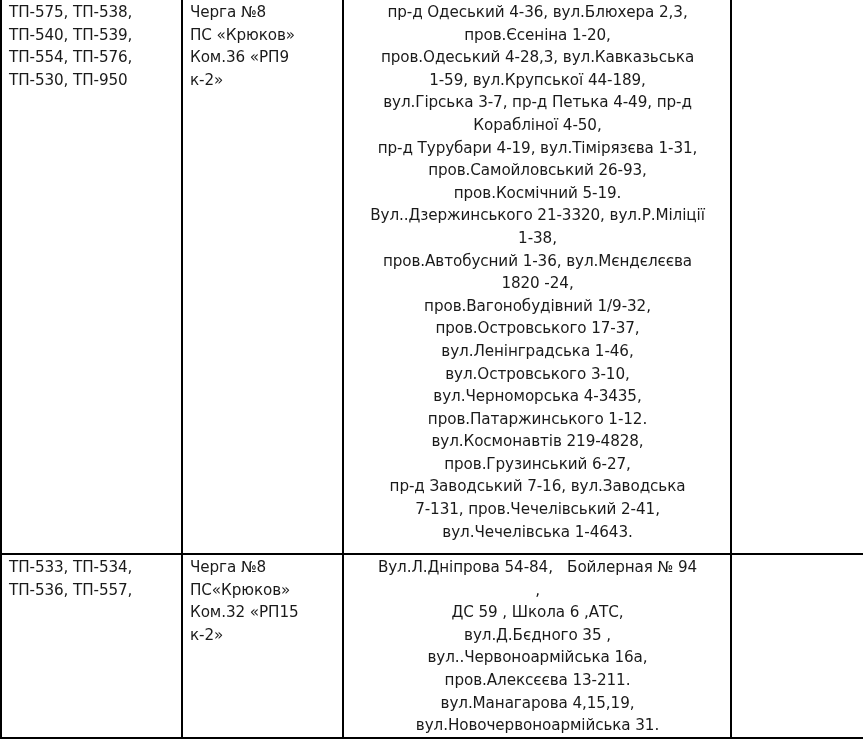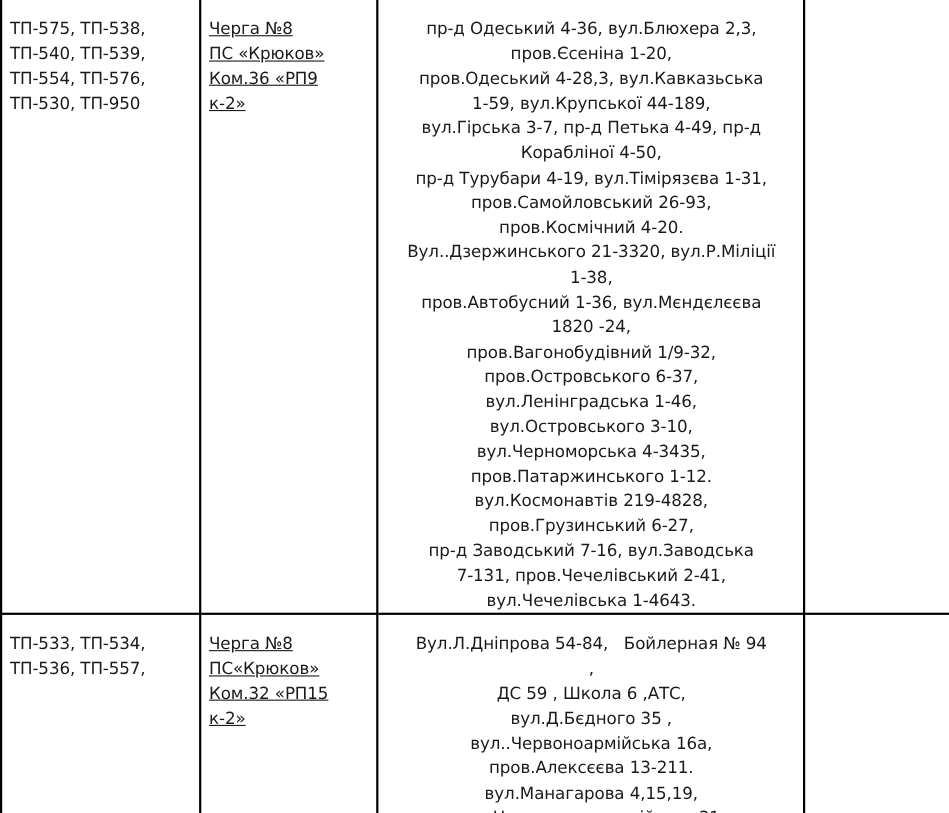--- a/index.html
+++ b/index.html
@@ -25,30 +25,30 @@
     }
     table.outage-table td {
       border: 2px solid #000;
       vertical-align: top;
       padding: 0 6px 0 7px;
       font-size: 15.2px;
       line-height: 22.6px;
       letter-spacing: -0.1px;
     }
     td.col-tp { width: 166px; }
-    td.col-queue { width: 146px; text-decoration: underline; }
+    td.col-queue { width: 146px; }
     td.col-addr { width: 373px; text-align: center; }
     td.col-extra { width: 119px; }
     tr.row-1 td { height: 553px; }
     tr.row-2 td { height: 180px; }
     .line {
       display: block;
       white-space: pre;
     }
-    .cell-text { padding-top: 15px; }
+    .cell-text { padding-top: 1px; }
   </style>
 </head>
 <body>
 
 <table class="outage-table">
   <tbody>
     <tr class="row-1">
       <td class="col-tp">
         <div class="cell-text">
           <span class="line">ТП-575, ТП-538,</span>
@@ -68,27 +68,27 @@
       <td class="col-addr">
         <div class="cell-text">
           <span class="line">пр-д Одеський 4-36, вул.Блюхера 2,3,</span>
           <span class="line">пров.Єсеніна 1-20,</span>
           <span class="line">пров.Одеський 4-28,3, вул.Кавказьська</span>
           <span class="line">1-59, вул.Крупської 44-189,</span>
           <span class="line">вул.Гірська 3-7, пр-д Петька 4-49, пр-д</span>
           <span class="line">Корабліної 4-50,</span>
           <span class="line">пр-д Турубари 4-19, вул.Тімірязєва 1-31,</span>
           <span class="line">пров.Самойловський 26-93,</span>
-          <span class="line">пров.Космічний 4-20.</span>
+          <span class="line">пров.Космічний 5-19.</span>
           <span class="line">Вул..Дзержинського 21-3320, вул.Р.Міліції</span>
           <span class="line">1-38,</span>
           <span class="line">пров.Автобусний 1-36, вул.Мєндєлєєва</span>
           <span class="line">1820 -24,</span>
           <span class="line">пров.Вагонобудівний 1/9-32,</span>
-          <span class="line">пров.Островського 6-37,</span>
+          <span class="line">пров.Островського 17-37,</span>
           <span class="line">вул.Ленінградська 1-46,</span>
           <span class="line">вул.Островського 3-10,</span>
           <span class="line">вул.Черноморська 4-3435,</span>
           <span class="line">пров.Патаржинського 1-12.</span>
           <span class="line">вул.Космонавтів 219-4828,</span>
           <span class="line">пров.Грузинський 6-27,</span>
           <span class="line">пр-д Заводський 7-16, вул.Заводська</span>
           <span class="line">7-131, пров.Чечелівський 2-41,</span>
           <span class="line">вул.Чечелівська 1-4643.</span>
         </div>

